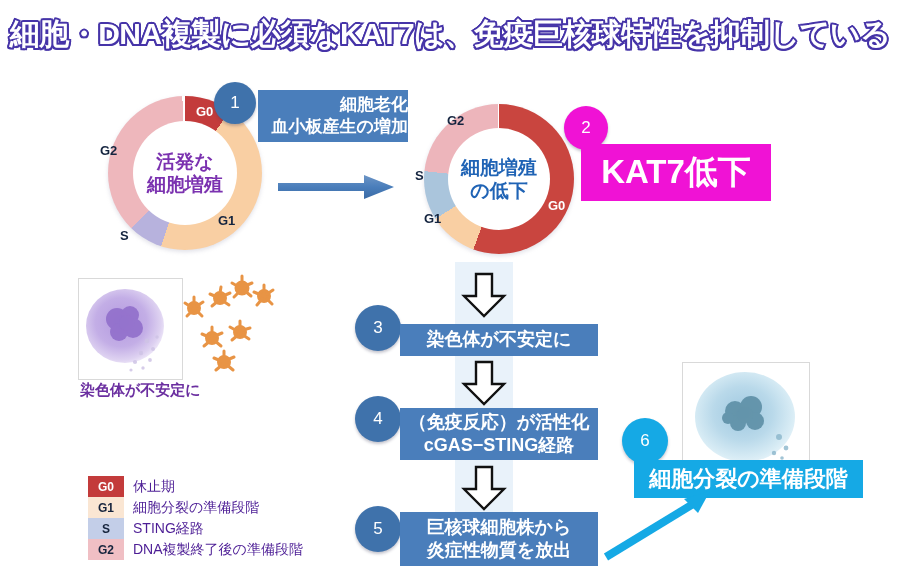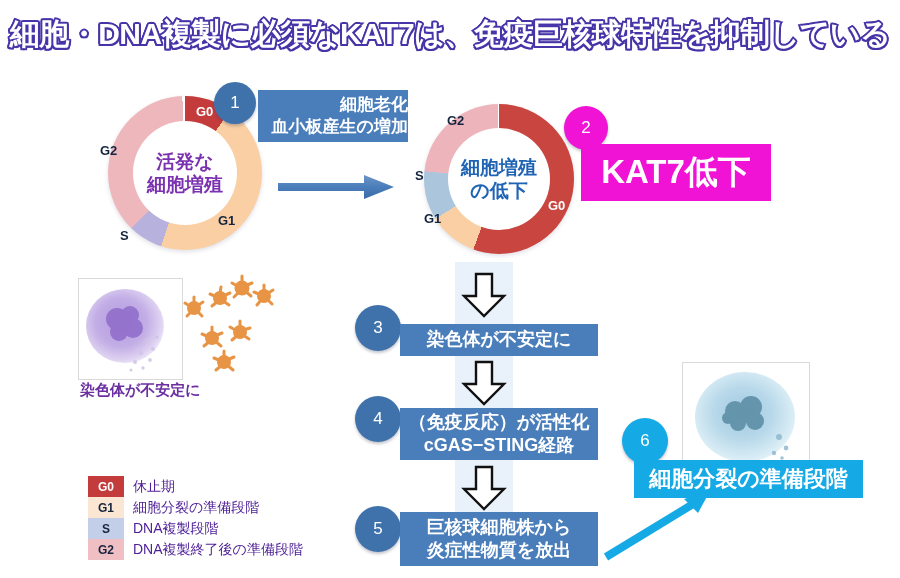--- a/index.html
+++ b/index.html
@@ -364,21 +364,21 @@
       <div class="legend-text">休止期</div>
     </div>
 
     <div class="legend-row">
       <div class="chip" style="background:#fae6d3;">G1</div>
       <div class="legend-text">細胞分裂の準備段階</div>
     </div>
 
     <div class="legend-row">
       <div class="chip" style="background:#c3cee8;">S</div>
-      <div class="legend-text">DNA複製段階</div>
+      <div class="legend-text">STING経路</div>
     </div>
 
     <div class="legend-row">
       <div class="chip" style="background:#f0bfc4;">G2</div>
       <div class="legend-text">DNA複製終了後の準備段階</div>
     </div>
 
   </div>
 
 </div>

